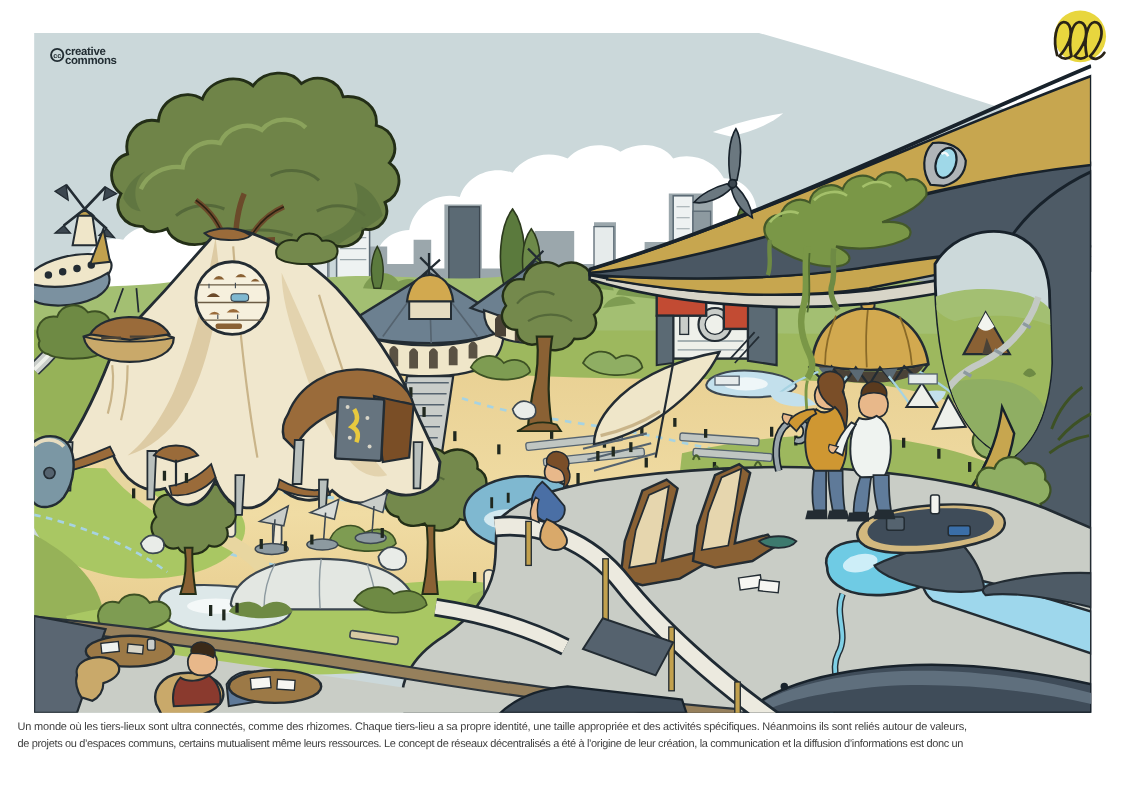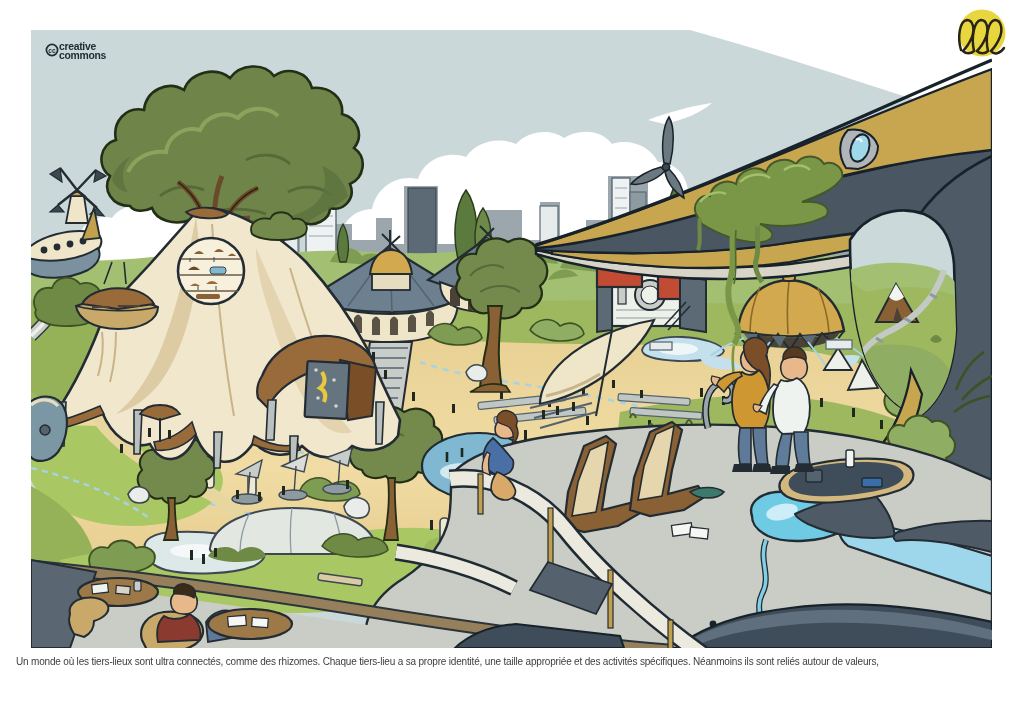--- a/index.html
+++ b/index.html
@@ -624,13 +624,14 @@
 </g>
 
 <g>
 <circle cx="982" cy="33" r="23.5" fill="#e8d63e"></circle>
 <path d="M 961,50 C 957,36 960,21 967,20 C 973,20 975,29 972,37 C 969,44 966,48 963,51 C 966,54 971,54 974,51 C 971,37 974,21 981,20 C 987,20 989,29 986,37 C 983,44 980,48 977,51 C 980,54 985,54 988,51 C 985,37 988,21 995,20 C 1001,20 1003,29 1000,37 C 997,44 994,48 991,51 C 994,55 1000,54 1004,48" fill="none" stroke="#2a2417" stroke-width="2.5" stroke-linecap="round"></path>
 </g>
 </g>
 </svg>
 <div class="cap">
     <div>Un monde où les tiers-lieux sont ultra connectés, comme des rhizomes. Chaque tiers-lieu a sa propre identité, une taille appropriée et des activités spécifiques. Néanmoins ils sont reliés autour de valeurs,</div>
+    <div>de projets ou d’espaces communs, certains mutualisent même leurs ressources. Le concept de réseaux décentralisés a été à l’origine de leur création, la communication et la diffusion d’informations est donc un</div>
   </div>
 
 </body></html>

